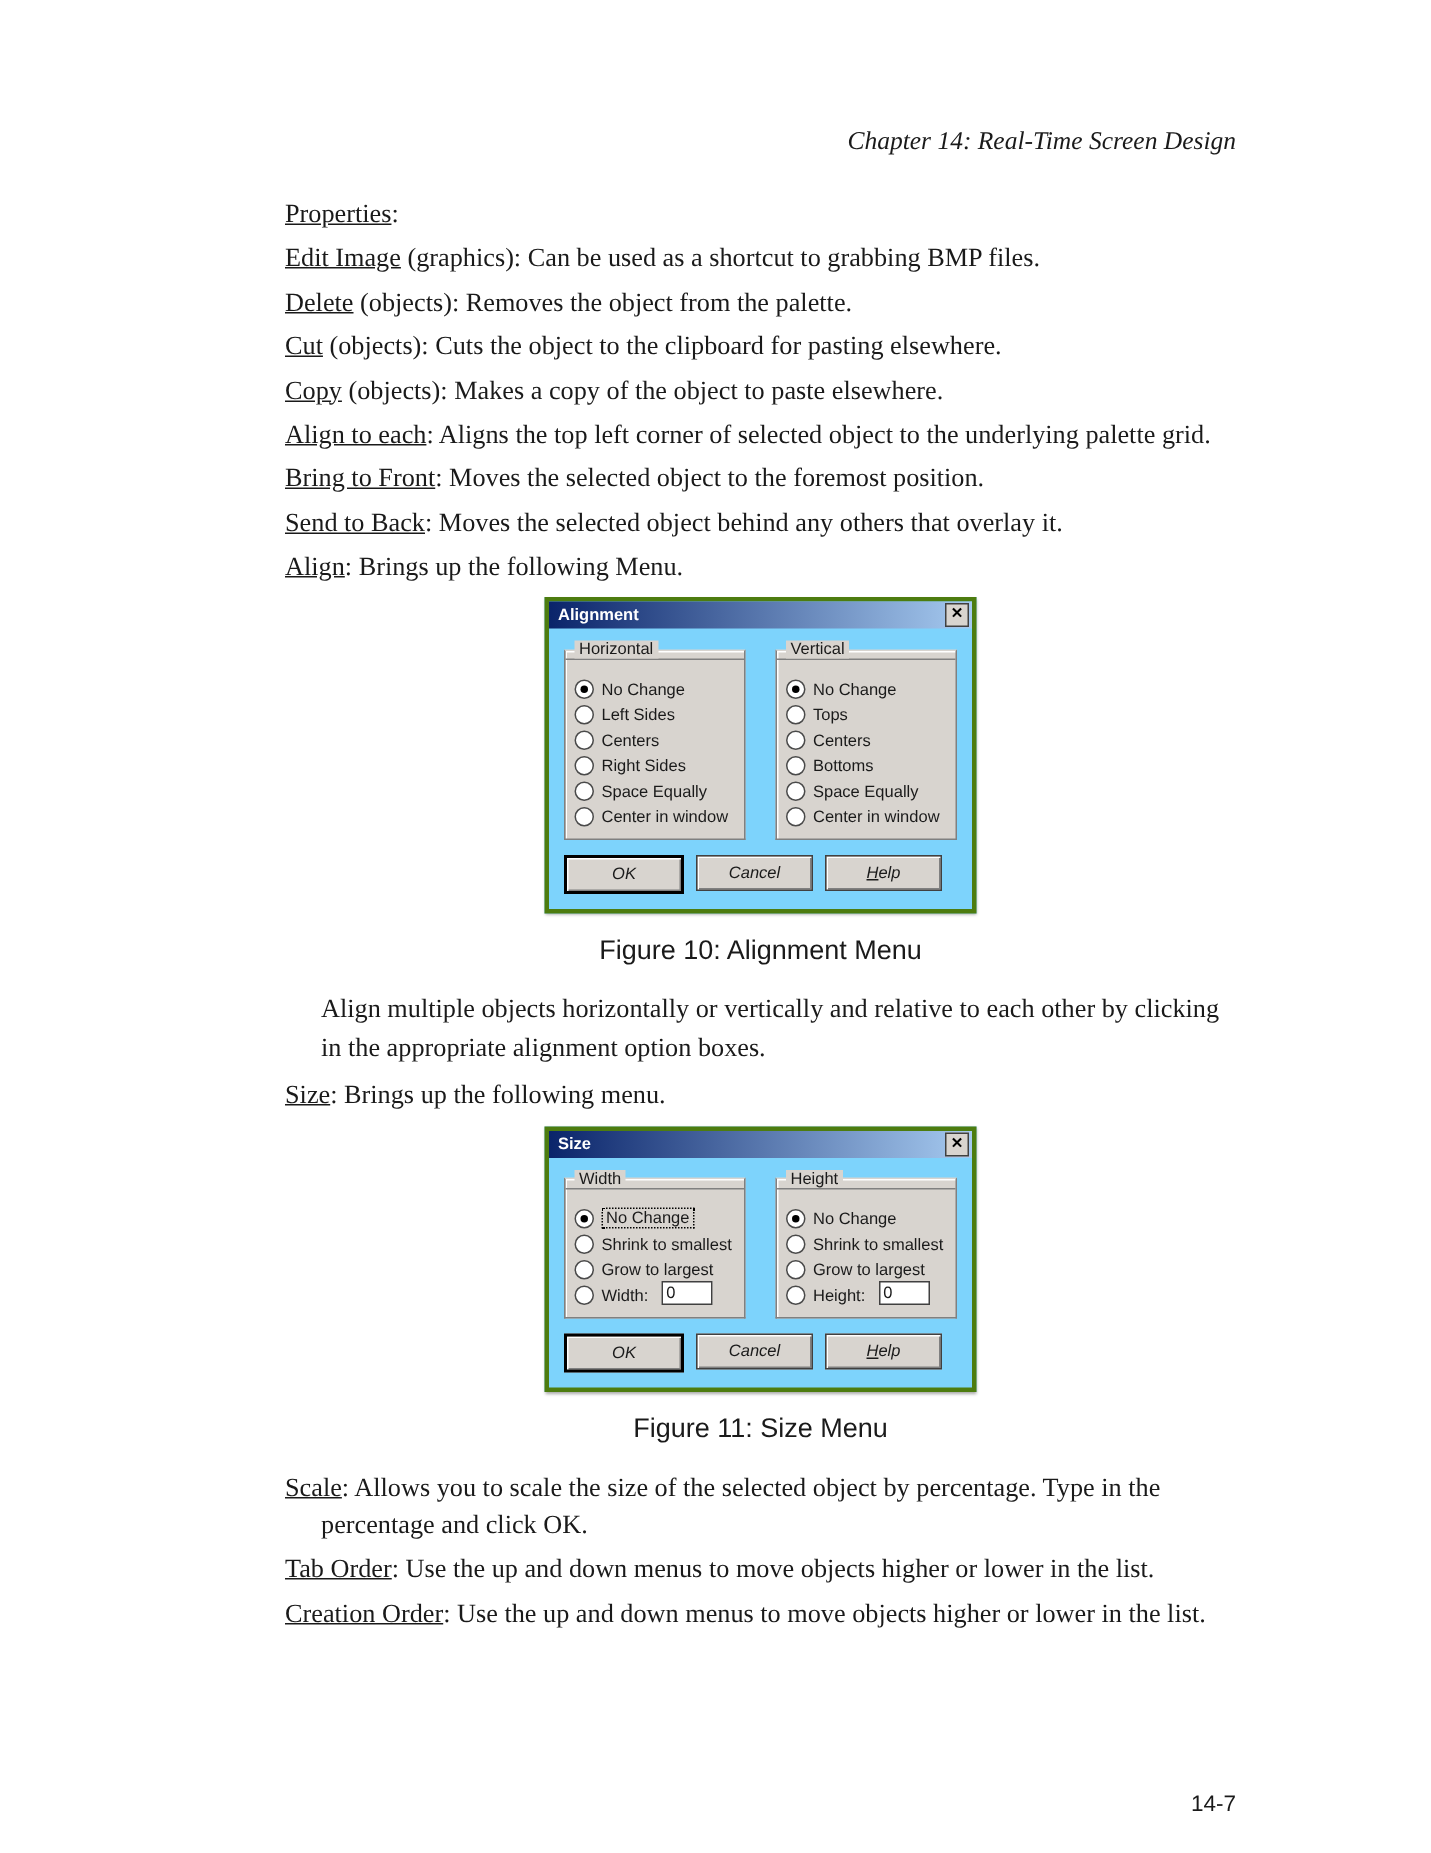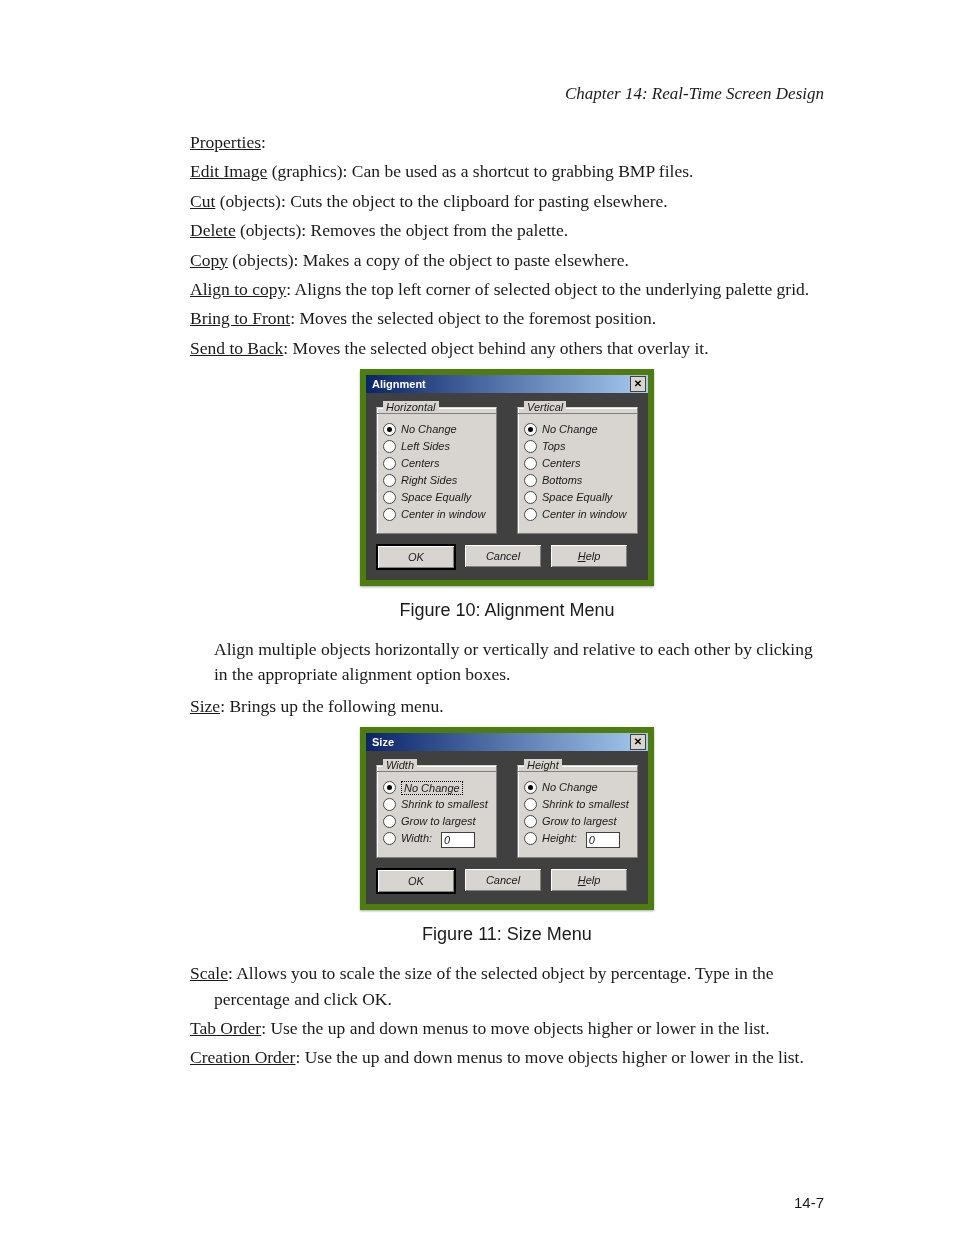--- a/index.html
+++ b/index.html
@@ -48,22 +48,22 @@
     right: 130px;
     bottom: 24px;
     font-family: Arial, Helvetica, sans-serif;
     font-size: 15px;
   }
 
   
   .dialog {
     margin: 8px auto 4px auto;
     width: 282px;
-    background: #404040;
-    border: 6px solid #4d7c0f;
+    background: #7dd3fc;
+    border: 3px solid #4d7c0f;
     box-shadow: 0 1px 2px rgba(0,0,0,0.35);
     font-family: Tahoma, Arial, sans-serif;
     font-size: 11px;
     color: #1a1a1a;
   }
   .titlebar {
     display: flex;
     align-items: center;
     background: linear-gradient(to right, #0a246a 0%, #a6caf0 100%);
     color: #fff;
@@ -82,21 +82,20 @@
     align-items: center;
     justify-content: center;
     font-size: 10px;
     color: #000;
     line-height: 1;
   }
   .dialog-body {
     display: flex;
     gap: 20px;
     padding: 8px 10px 4px 10px;
-    font-style: italic;
   }
   fieldset.group {
     flex: 1;
     border: 1px solid #808080;
     border-top-color: #fff0;
     position: relative;
     padding: 10px 6px 8px 6px;
     margin: 0;
     background: #d8d4cf;
     box-shadow: inset 1px 1px 0 #ffffff;
@@ -109,21 +108,21 @@
   }
   fieldset.group > legend {
     padding: 0 3px;
     font-size: 11px;
     background: #d8d4cf;
     position: relative;
     z-index: 1;
   }
   .radio-row {
     display: flex;
-    align-items: flex-start;
+    align-items: flex-end;
     gap: 5px;
     height: 17px;
     white-space: nowrap;
   }
   .radio {
     width: 11px;
     height: 11px;
     border-radius: 50%;
     border: 1px solid #4a4a4a;
     background: #fff;
@@ -184,26 +183,27 @@
 </head>
 <body>
 
 <div class="page">
 
   <div class="chapter-header">Chapter 14: Real-Time Screen Design</div>
 
   <div id="defs-top">
       <p class="defn"><span class="term">Properties</span><span>:</span></p>
       <p class="defn"><span class="term">Edit Image</span><span> (graphics): Can be used as a shortcut to grabbing BMP files.</span></p>
+      <p class="defn"><span class="term">Delete</span><span> (objects): Removes the object from the palette.</span></p>
       <p class="defn"><span class="term">Cut</span><span> (objects): Cuts the object to the clipboard for pasting elsewhere.</span></p>
-      <p class="defn"><span class="term">Delete</span><span> (objects): Removes the object from the palette.</span></p>
       <p class="defn"><span class="term">Copy</span><span> (objects): Makes a copy of the object to paste elsewhere.</span></p>
-      <p class="defn"><span class="term">Align to copy</span><span>: Aligns the top left corner of selected object to the underlying palette grid.</span></p>
+      <p class="defn"><span class="term">Align to each</span><span>: Aligns the top left corner of selected object to the underlying palette grid.</span></p>
       <p class="defn"><span class="term">Bring to Front</span><span>: Moves the selected object to the foremost position.</span></p>
       <p class="defn"><span class="term">Send to Back</span><span>: Moves the selected object behind any others that overlay it.</span></p>
+      <p class="defn"><span class="term">Align</span><span>: Brings up the following Menu.</span></p>
     </div>
 
   <div class="dialog">
     <div class="titlebar">
       <span>Alignment</span>
       <span class="spacer"></span>
       <span class="close-btn">✕</span>
     </div>
     <div class="dialog-body">
       <fieldset class="group">

